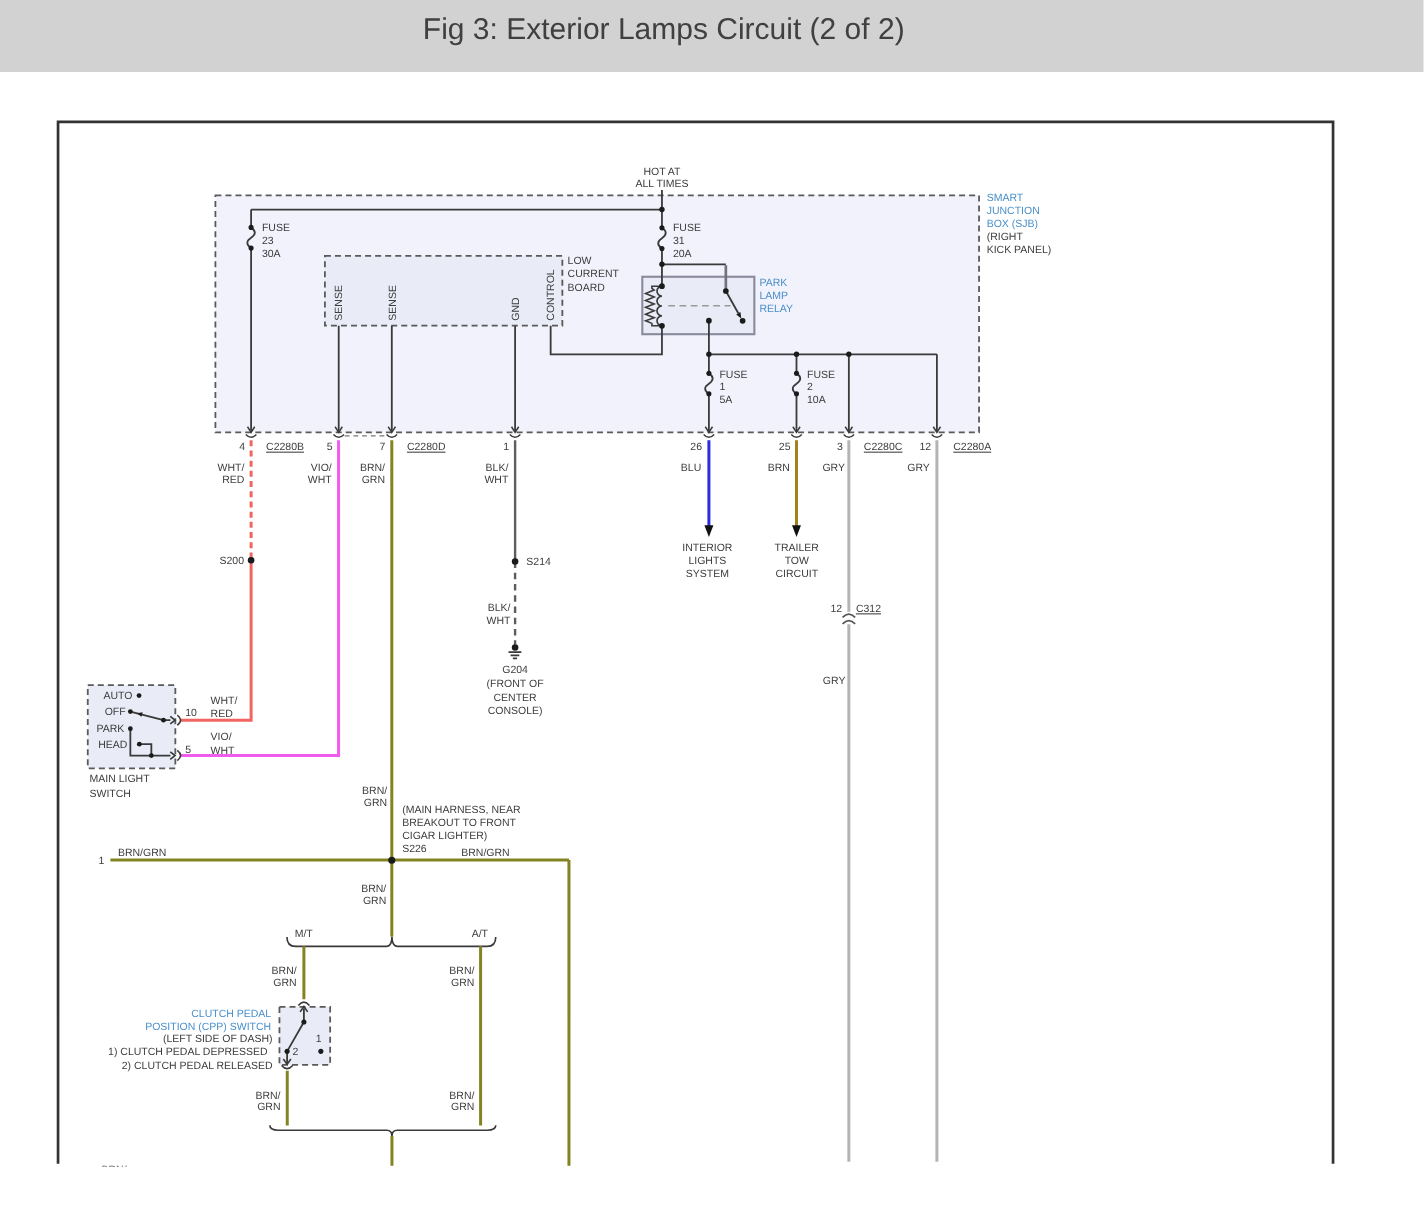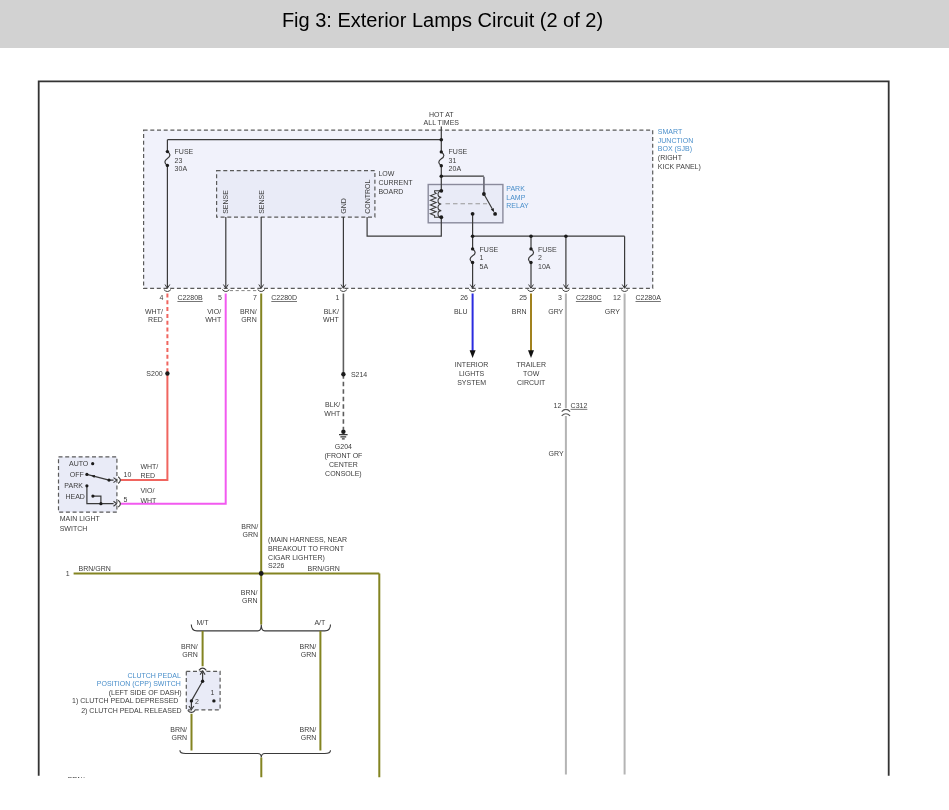--- a/index.html
+++ b/index.html
@@ -1,15 +1,15 @@
 <!DOCTYPE html>
 <html><head><meta charset="utf-8"><style>
 html,body{margin:0;padding:0;width:949px;height:810px;background:#fff;overflow:hidden}
 #hdr{position:absolute;left:0;top:0;width:949px;height:48px;background:#d2d2d2}
-#ttl{position:absolute;left:0;top:9px;width:885px;text-align:center;font:20px "Liberation Sans",sans-serif;color:#000000}
+#ttl{position:absolute;left:0;top:9px;width:885px;text-align:center;font:20px "Liberation Sans",sans-serif;color:#404040}
 svg{position:absolute;left:0;top:0}
 </style></head>
 <body>
 <div id="hdr"></div>
 <div id="ttl">Fig 3: Exterior Lamps Circuit (2 of 2)</div>
 <svg width="949" height="810" viewBox="0 0 949 810">
 <defs>
       <clipPath id="cp">
         <rect x="0" y="0" width="949" height="777.9"></rect>
       </clipPath>

